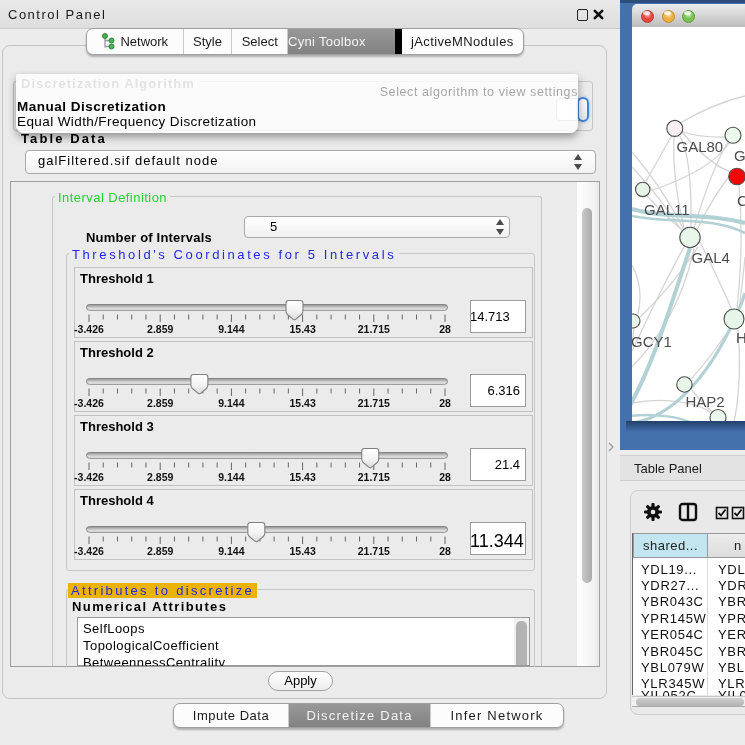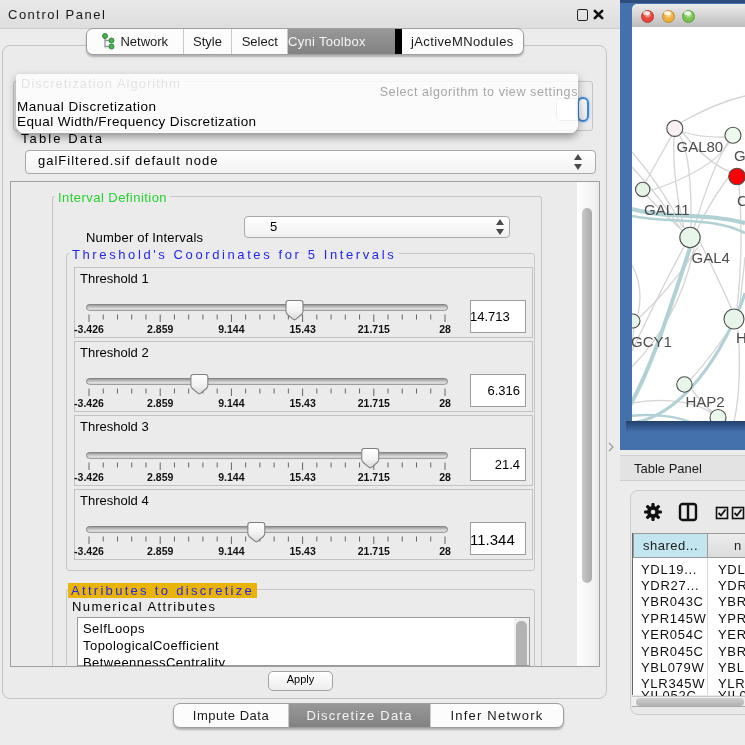--- a/index.html
+++ b/index.html
@@ -1,18 +1,18 @@
 <!DOCTYPE html>
 <html><head><meta charset="utf-8">
 <style>
 html,body{margin:0;padding:0}
 body{width:745px;height:745px;position:relative;font-family:"Liberation Sans",sans-serif;
      background:#ececec;overflow:hidden}
 .abs{position:absolute}
-.bold{font-weight:normal}
+.bold{font-weight:bold}
 </style></head><body>
 
 <div class="abs" style="left:0;top:0;width:620px;height:745px;background:#ececec"></div>
 <div class="abs" style="left:0;top:0;width:620px;height:28px;background:linear-gradient(#e9e9e9,#dedede);border-bottom:1px solid #cccccc"></div>
 <div class="abs" style="left:8px;top:7px;font-size:13px;letter-spacing:1.5px;color:#1a1a1a">Control Panel</div>
 <div class="abs" style="left:577px;top:9px;width:9px;height:10px;border:1.8px solid #222;border-radius:2px"></div>
 <svg class="abs" style="left:592px;top:8px" width="13" height="13" viewBox="0 0 13 13">
 <path d="M2.8,2.8 L10.2,10.2 M10.2,2.8 L2.8,10.2" stroke="#111" stroke-width="2.6" stroke-linecap="round"></path>
   </svg>
 <div class="abs" style="left:2px;top:45px;width:605px;height:654px;background:#ebebeb;border:1px solid #c3c3c3;border-radius:8px;box-sizing:border-box"></div>
@@ -141,30 +141,30 @@
     <path d="M15.00,47.5 L15.00,55 M29.24,47.5 L29.24,52.5 M43.48,47.5 L43.48,52.5 M57.72,47.5 L57.72,52.5 M71.96,47.5 L71.96,52.5 M86.20,47.5 L86.20,55 M100.44,47.5 L100.44,52.5 M114.68,47.5 L114.68,52.5 M128.92,47.5 L128.92,52.5 M143.16,47.5 L143.16,52.5 M157.40,47.5 L157.40,55 M171.64,47.5 L171.64,52.5 M185.88,47.5 L185.88,52.5 M200.12,47.5 L200.12,52.5 M214.36,47.5 L214.36,52.5 M228.60,47.5 L228.60,55 M242.84,47.5 L242.84,52.5 M257.08,47.5 L257.08,52.5 M271.32,47.5 L271.32,52.5 M285.56,47.5 L285.56,52.5 M299.80,47.5 L299.80,55 M314.04,47.5 L314.04,52.5 M328.28,47.5 L328.28,52.5 M342.52,47.5 L342.52,52.5 M356.76,47.5 L356.76,52.5 M371.00,47.5 L371.00,55" stroke="#666" stroke-width="1"></path>
     <text x="15.0" y="65.5" font-size="10.5" font-weight="bold" fill="#111" text-anchor="middle" font-family="Liberation Sans, sans-serif">-3.426</text>
     <text x="86.2" y="65.5" font-size="10.5" font-weight="bold" fill="#111" text-anchor="middle" font-family="Liberation Sans, sans-serif">2.859</text>
     <text x="157.4" y="65.5" font-size="10.5" font-weight="bold" fill="#111" text-anchor="middle" font-family="Liberation Sans, sans-serif">9.144</text>
     <text x="228.6" y="65.5" font-size="10.5" font-weight="bold" fill="#111" text-anchor="middle" font-family="Liberation Sans, sans-serif">15.43</text>
     <text x="299.8" y="65.5" font-size="10.5" font-weight="bold" fill="#111" text-anchor="middle" font-family="Liberation Sans, sans-serif">21.715</text>
     <text x="371.0" y="65.5" font-size="10.5" font-weight="bold" fill="#111" text-anchor="middle" font-family="Liberation Sans, sans-serif">28</text>
     <path transform="translate(182.32,40.5)" d="M -8.5,-4.5 Q -8.5,-7 -6,-7 L 6,-7 Q 8.5,-7 8.5,-4.5 L 8.5,3.5 Q 8.5,5.5 7,7 L 1.5,11.7 Q 0,13 -1.5,11.7 L -7,7 Q -8.5,5.5 -8.5,3.5 Z" fill="url(#th11344)" stroke="#808080" stroke-width="1.1"></path>
   </svg>
 <div class="abs" style="left:470px;top:522px;width:56px;height:33px;background:#fff;border:1px solid #9c9c9c;box-sizing:border-box"></div>
-<div class="abs" style="left:470px;top:531px;width:50px;font-size:15px;color:#000;text-align:left">11.344</div>
+<div class="abs" style="left:470px;top:531px;width:50px;font-size:18px;color:#000;text-align:center">11.344</div>
 <div class="abs" style="left:66px;top:589px;width:469px;height:78px;border:1px solid #c6c6c6;border-bottom:none;border-radius:3px 3px 0 0;box-sizing:border-box"></div>
 <div class="abs" style="left:68px;top:583px;font-size:13px;letter-spacing:2.3px;color:#2427e8;background:#eab308;padding:0 3px">Attributes to discretize</div>
 <div class="abs bold" style="left:72px;top:599px;font-size:13px;letter-spacing:1.4px;color:#000">Numerical Attributes</div>
 <div class="abs" style="left:77px;top:617px;width:453px;height:49px;background:#fff;border:1px solid #999;box-sizing:border-box"></div>
 <div class="abs" style="left:83px;top:620px;width:420px;height:46px;overflow:hidden;font-size:13px;letter-spacing:0.45px;color:#000;line-height:17px">SelfLoops<br>TopologicalCoefficient<br>BetweennessCentrality</div>
 <div class="abs" style="left:514px;top:618px;width:15px;height:47px;background:#f0f0f0"></div>
 <div class="abs" style="left:516px;top:621px;width:11px;height:44px;background:#b3b3b3;border-radius:5px 5px 0 0"></div>
 <div class="abs" style="left:3px;top:667px;width:603px;height:31px;background:#ebebeb;border-radius:0 0 8px 8px"></div>
-<div class="abs" style="left:268px;top:671px;width:65px;height:20px;background:linear-gradient(#ffffff,#ededed);border:1px solid #a2a2a2;border-radius:5px;box-sizing:border-box;text-align:center;font-size:11px;padding-top:1px">Apply</div>
+<div class="abs" style="left:268px;top:671px;width:65px;height:20px;background:linear-gradient(#ffffff,#ededed);border:1px solid #a2a2a2;border-radius:10px;box-sizing:border-box;text-align:center;font-size:13px;padding-top:1px">Apply</div>
 <div class="abs" style="left:86px;top:28px;width:438px;height:27px;background:#fcfcfc;border:1px solid #9f9f9f;border-radius:7px;box-sizing:border-box;box-shadow:0 2px 2px rgba(0,0,0,0.25);overflow:hidden;display:flex">
     <div style="width:96px;height:100%;display:flex;align-items:center;justify-content:center;font-size:13px;color:#1a1a1a;;box-sizing:border-box"><svg width="15" height="17" viewBox="0 0 15 17" style="margin-right:4px">
         <path d="M4,3.5 L4,14.5 M4,7.5 L10,7.5 M4,13.5 L10,13.5" stroke="#90979e" stroke-width="1.3" fill="none"></path>
         <circle cx="4" cy="3" r="2.5" fill="#47b351" stroke="#2e7d32" stroke-width="0.9"></circle>
         <circle cx="10.5" cy="7.5" r="2.5" fill="#47b351" stroke="#2e7d32" stroke-width="0.9"></circle>
         <circle cx="10.5" cy="13.5" r="2.5" fill="#47b351" stroke="#2e7d32" stroke-width="0.9"></circle>
       </svg>Network</div>
     <div style="width:49px;height:100%;display:flex;align-items:center;justify-content:center;font-size:13px;color:#1a1a1a;border-left:1px solid #c9c9c9;;box-sizing:border-box">Style</div>
     <div style="width:56px;height:100%;display:flex;align-items:center;justify-content:center;font-size:13px;color:#1a1a1a;border-left:1px solid #c9c9c9;;box-sizing:border-box">Select</div>
     <div style="width:108px;height:100%;display:flex;align-items:center;justify-content:flex-start;font-size:13px;background:linear-gradient(#989898,#828282);color:#f4f4f4;border-left:1px solid #c9c9c9;;box-sizing:border-box">

